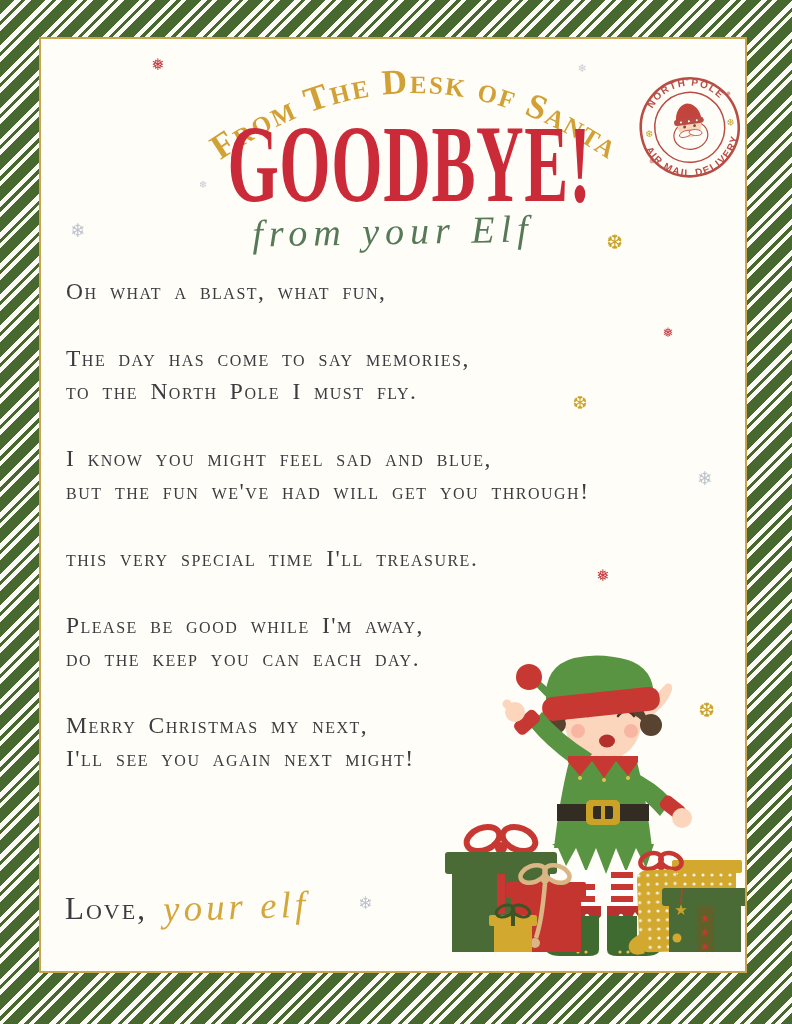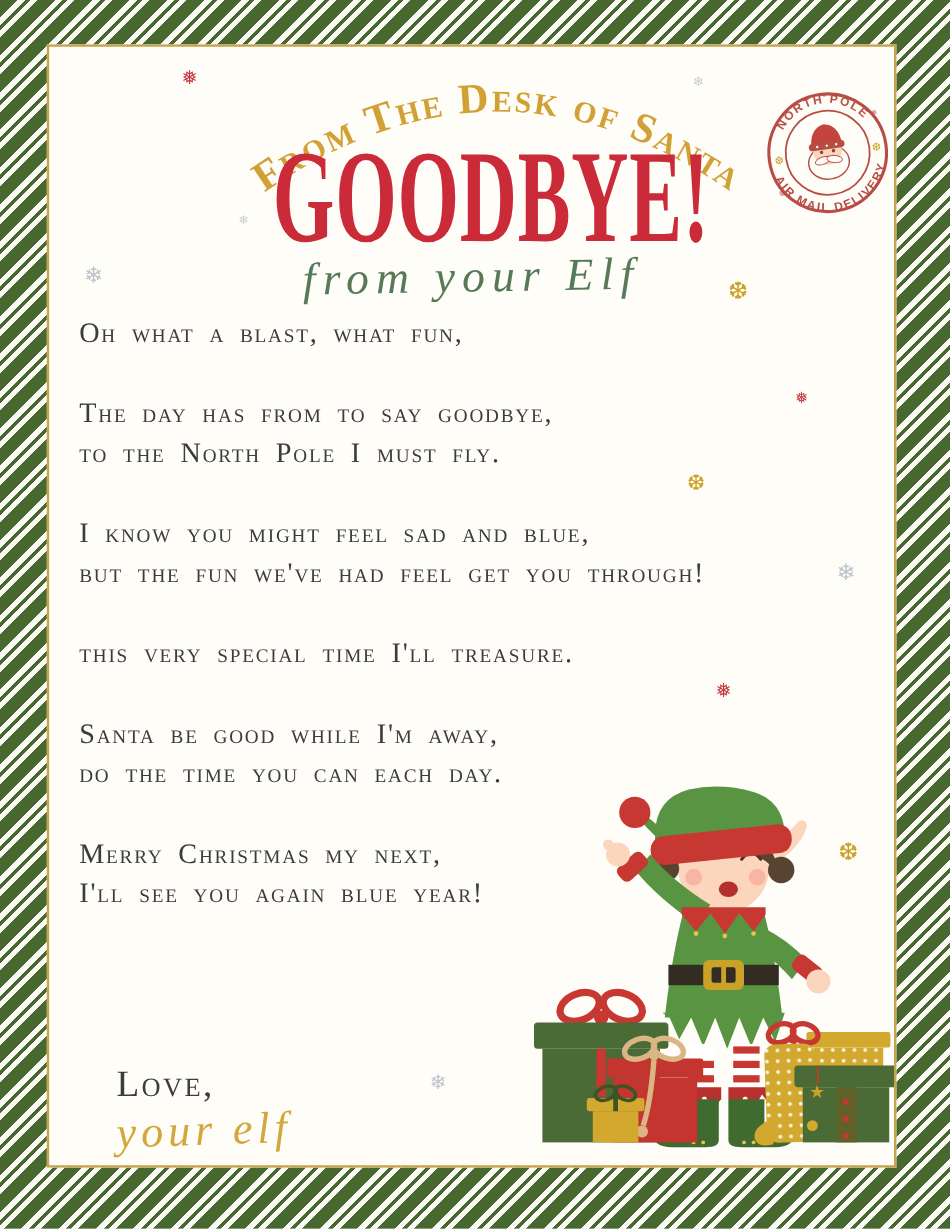--- a/index.html
+++ b/index.html
@@ -26,26 +26,26 @@
   .goodbye{position:absolute;left:16px;top:70px;width:100%;margin:0;text-align:center;
     font-size:110px;line-height:1;font-weight:bold;color:#cb2b39;letter-spacing:1px;}
   .goodbye .squeeze{display:inline-block;transform:scaleX(0.6);transform-origin:center top;white-space:nowrap;}
   .subtitle{position:absolute;left:0;top:170px;width:100%;text-align:center;margin:0;
     font-style:italic;font-size:38px;color:#567a57;letter-spacing:6px;transform:rotate(-1deg);}
   
   .stamp{position:absolute;left:595px;top:34px;width:112px;height:112px;transform:rotate(-8deg);opacity:.95;}
   .stamp textPath{font-family:"Liberation Sans","DejaVu Sans",sans-serif;font-weight:bold;
     font-size:10px;letter-spacing:1.5px;fill:#b5443c;}
   
-  .poem{position:absolute;left:25px;top:223px;color:#3c3c40;
+  .poem{position:absolute;left:25px;top:236px;color:#3c3c40;
     font-variant:small-caps;font-size:23.5px;letter-spacing:1.5px;word-spacing:5px;}
   .poem .stanza{margin:0 0 34px 0;}
   .poem p{margin:0;line-height:33px;white-space:nowrap;}
   
-  .signoff{position:absolute;left:40px;top:846px;display:flex;align-items:baseline;flex-direction:column;}
+  .signoff{position:absolute;left:24px;top:846px;display:flex;align-items:baseline;}
   .signoff .prefix{font-variant:small-caps;font-size:31px;color:#3c3c40;letter-spacing:2px;}
   .signoff .script{font-style:italic;font-size:37px;color:#d3a73c;letter-spacing:4px;
     margin-left:16px;display:inline-block;transform:rotate(-2deg);}
   
   .elf{position:absolute;left:389px;top:581px;width:330px;height:360px;}
   
   .flake{position:absolute;transform:translate(-50%,-50%);line-height:1;
     font-family:"DejaVu Sans",sans-serif;}
 </style>
 </head>
@@ -116,37 +116,37 @@
         <circle cx="12" cy="82" r="2.5" fill="#b5443c" opacity="0.5"></circle>
         <circle cx="97" cy="26" r="2" fill="#b5443c" opacity="0.5"></circle>
         <circle cx="58" cy="6" r="1.5" fill="#b5443c" opacity="0.5"></circle>
       </svg>
 
       <div class="poem">
         <div class="stanza">
           <p>Oh what a blast, what fun,</p>
         </div>
         <div class="stanza">
-          <p>The day has from to say goodbye,</p>
+          <p>The day has come to say memories,</p>
           <p>to the North Pole I must fly.</p>
         </div>
         <div class="stanza">
           <p>I know you might feel sad and blue,</p>
-          <p>but the fun we've had feel get you through!</p>
+          <p>but the fun we've had will get you through!</p>
         </div>
         <div class="stanza">
           <p>this very special time I'll treasure.</p>
         </div>
         <div class="stanza">
-          <p>Santa be good while I'm away,</p>
-          <p>do the time you can each day.</p>
+          <p>Please be good while I'm away,</p>
+          <p>do the keep you can each day.</p>
         </div>
         <div class="stanza">
           <p>Merry Christmas my next,</p>
-          <p>I'll see you again blue year!</p>
+          <p>I'll see you again next might!</p>
         </div>
       </div>
 
       <div class="signoff">
         <span class="prefix">Love,</span>
         <span class="script">your elf</span>
       </div>
 
       <svg class="elf" xmlns="http://www.w3.org/2000/svg" viewBox="0 0 330 360">
         <defs>

